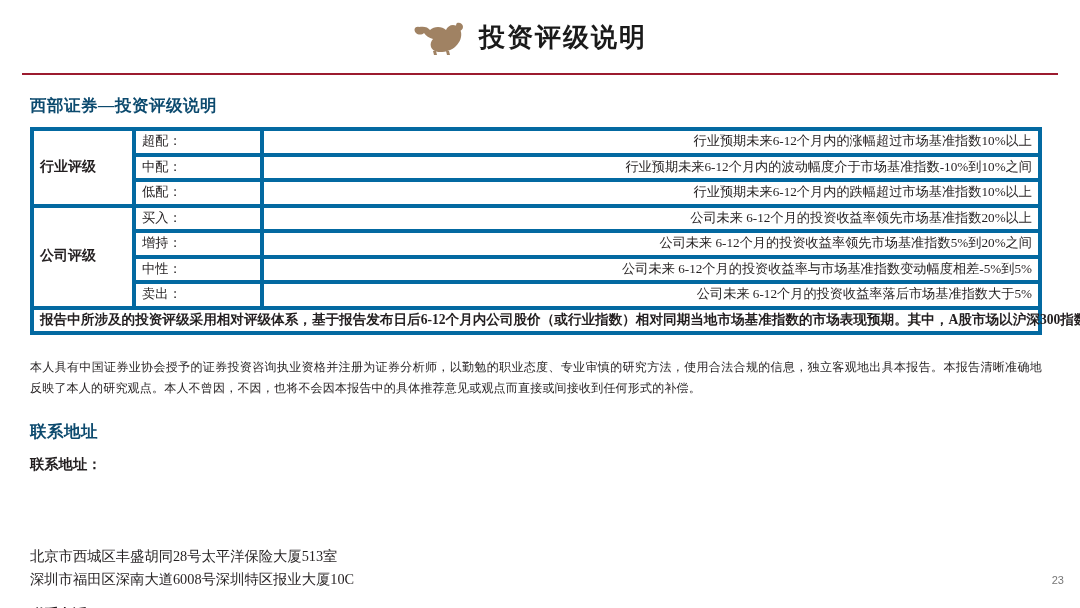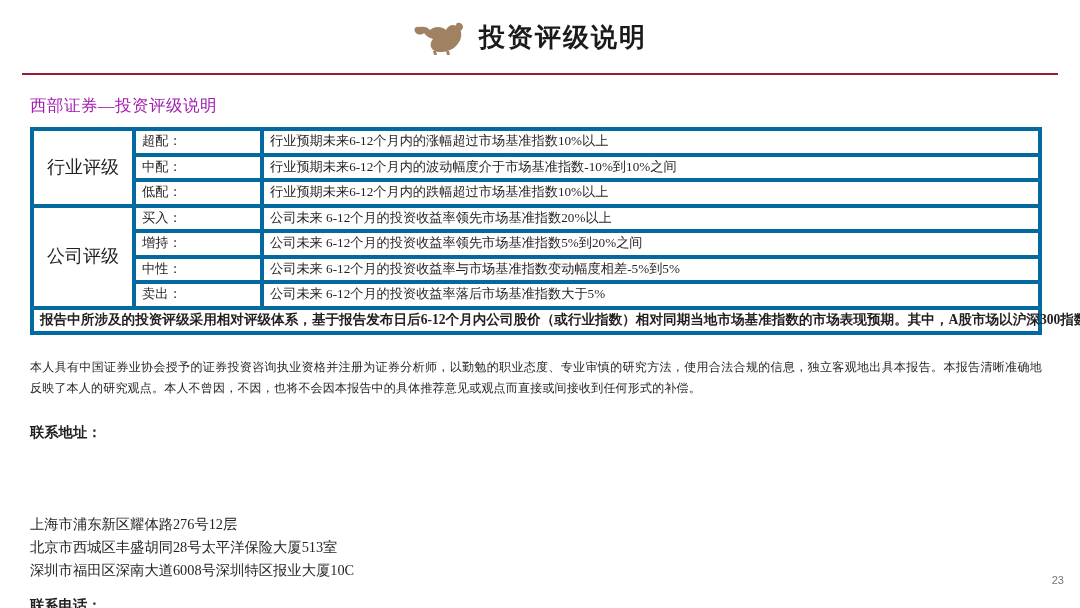--- a/index.html
+++ b/index.html
@@ -57,22 +57,22 @@
     height: 2px;
     background: #9c1b2f;
   }
 
   
   .content {
     padding: 20px 30px 0 30px;
     box-sizing: border-box;
   }
   .section-heading {
-    color: #a21caf;
-    font-weight: normal;
+    color: #0c4a6e;
+    font-weight: bold;
     font-size: 16.5px;
     margin: 0 0 10px 0;
     letter-spacing: 0.5px;
   }
 
   
   table.ratings {
     border-collapse: collapse;
     width: 1012px;
     table-layout: fixed;
@@ -81,32 +81,32 @@
   table.ratings td {
     border: 4px solid #0369a1;
     padding: 2px 6px 3px 6px;
     vertical-align: middle;
     line-height: 1.25;
     white-space: nowrap;
     font-family: "Liberation Serif", "DejaVu Serif", serif;
   }
   td.cat {
     width: 86px;
-    text-align: center;
+    text-align: left;
     padding-left: 8px;
-    font-weight: normal;
-    font-size: 18px;
+    font-weight: bold;
+    font-size: 14px;
   }
   td.lbl {
     width: 112px;
     text-align: left;
     padding-left: 26px;
   }
   td.desc {
-    text-align: left;
+    text-align: right;
     padding-left: 12px;
   }
   td.note {
     padding: 4px 8px 5px 8px;
     font-weight: bold;
     font-size: 13.6px;
     line-height: 1.55;
     white-space: normal;
   }
 
@@ -220,25 +220,25 @@
           <td class="note" colspan="3">报告中所涉及的投资评级采用相对评级体系，基于报告发布日后6-12个月内公司股价（或行业指数）相对同期当地市场基准指数的市场表现预期。其中，A股市场以沪深300指数为基准；香港市场以恒生指数为基准；美国市场以标普500指数为基准。</td>
         </tr>
       </tbody>
     </table>
 
     <div class="block">
       <p class="para">本人具有中国证券业协会授予的证券投资咨询执业资格并注册为证券分析师，以勤勉的职业态度、专业审慎的研究方法，使用合法合规的信息，独立客观地出具本报告。本报告清晰准确地反映了本人的研究观点。本人不曾因，不因，也将不会因本报告中的具体推荐意见或观点而直接或间接收到任何形式的补偿。</p>
     </div>
 
     <div class="block">
+      <div class="section-heading">联系地址</div>
       <div class="contact-rows">
         <div class="contact-row">
           <div class="contact-label">联系地址：</div>
           <div class="contact-value">
-            <div>上海市浦东新区耀体路276号12层</div>
             <div>北京市西城区丰盛胡同28号太平洋保险大厦513室</div>
             <div>深圳市福田区深南大道6008号深圳特区报业大厦10C</div>
           </div>
         </div>
         <div class="contact-row">
           <div class="contact-label">联系电话：</div>
           <div class="contact-value">021-20866387</div>
         </div>
       </div>
     </div>

